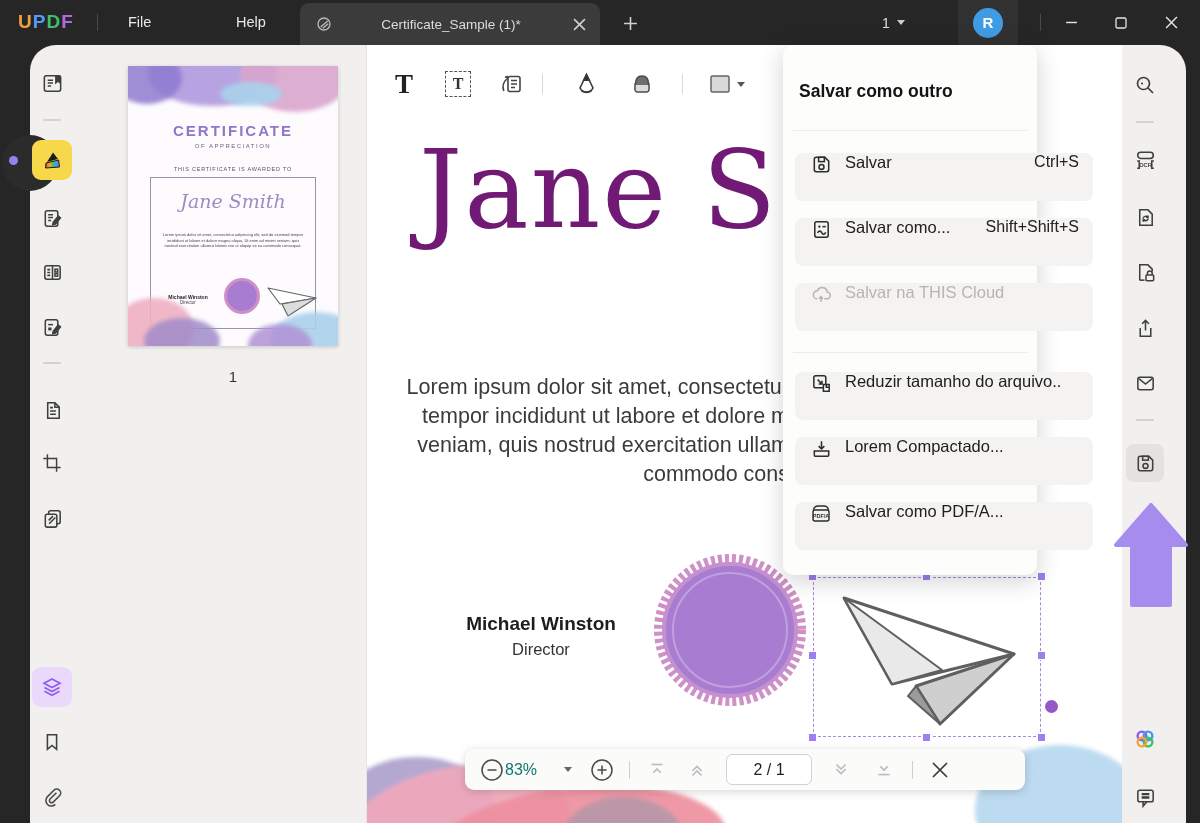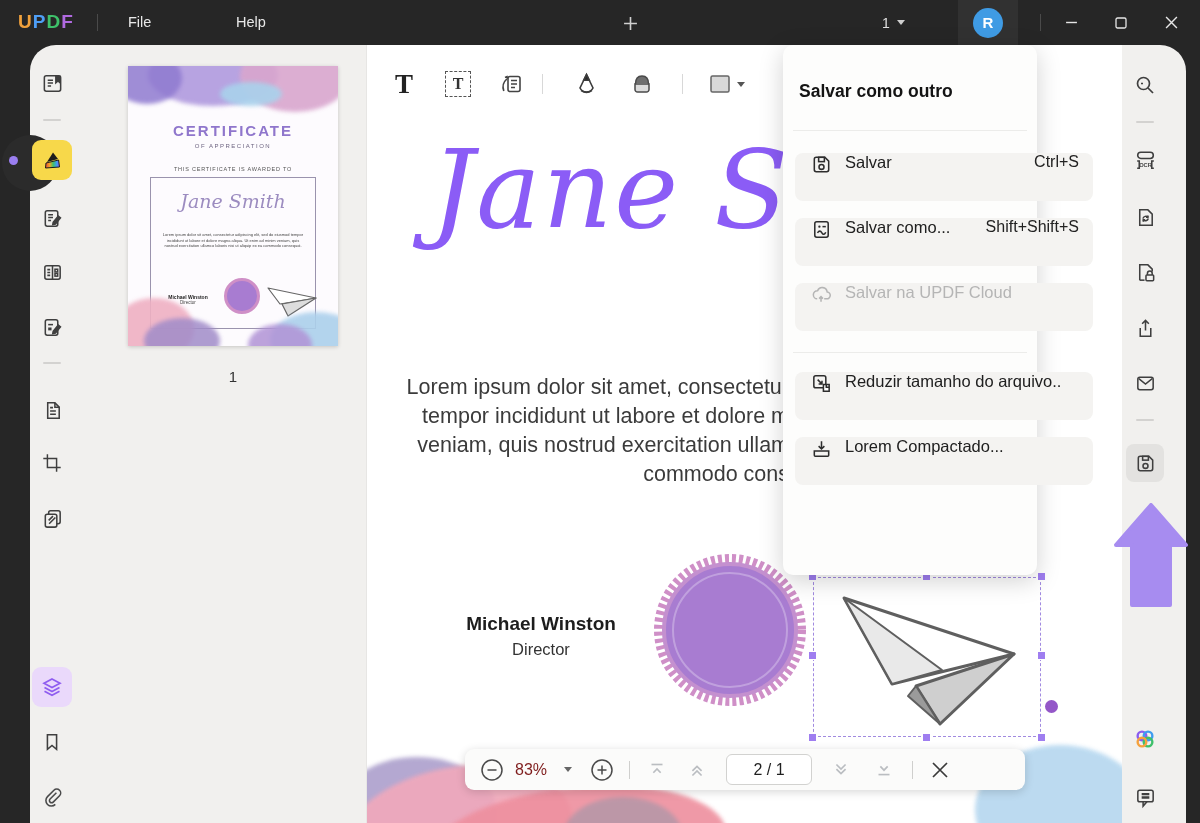--- a/index.html
+++ b/index.html
@@ -39,21 +39,21 @@
   
   .thumb-card { position:absolute; left:128px; top:66px; width:210px; height:280px; background:#fdfbfe; box-shadow:0 1px 4px rgba(0,0,0,.18); overflow:hidden; }
   .blob { position:absolute; border-radius:50%; filter:blur(2px); }
   .t-center { position:absolute; left:0; right:0; text-align:center; }
   .thumb-num { position:absolute; left:128px; top:368px; width:210px; text-align:center; font-size:15px; color:#333; }
 
   
   .canvas { position:absolute; left:366px; top:45px; width:756px; height:778px; background:#ffffff; overflow:hidden; border-left:1px solid #e7e6e4; }
   .ctool { position:absolute; top:66px; width:36px; height:36px; display:flex; align-items:center; justify-content:center; }
   .ctool-sep { position:absolute; top:74px; width:1px; height:20px; background:#d8d8d8; }
-  .signature { position:absolute; left:52px; top:82px; font-family:"DejaVu Serif", serif; font-style:italic; font-size:108px; color:#8b5cf6; white-space:nowrap; letter-spacing:2px;margin-left:12px; }
+  .signature { position:absolute; left:52px; top:82px; font-family:"DejaVu Serif", serif; font-size:108px; color:#701a75; white-space:nowrap; letter-spacing:2px; }
   .sig-s { margin-left:34px; }
   .lorem { position:absolute; left:4px; top:328px; width:418px; text-align:right; font-size:21.5px; line-height:29px; color:#3b3b3b; white-space:nowrap; }
   .signer { position:absolute; left:64px; top:568px; width:220px; text-align:center; }
   .signer-name { font-size:19px; font-weight:bold; color:#1d1d1d; }
   .signer-title { font-size:16.5px; color:#333; margin-top:5px; }
   .sel-box { position:absolute; left:446px; top:532px; width:228px; height:160px; border:1.5px dashed #a18ae0; }
   .handle { position:absolute; width:9px; height:9px; background:#9f7ef0; border:1px solid #fff; }
 
   
   .dropdown { position:absolute; left:783px; top:45px; width:254px; height:530px; background:#fdfdfc; border-radius:10px; box-shadow:0 6px 24px rgba(0,0,0,.18); z-index:30; }
@@ -64,35 +64,49 @@
   .dd-label { font-size:16.5px; color:#202020; flex:1; white-space:nowrap; }
   .dd-sc { font-size:16px; color:#222; margin-right:14px; white-space:nowrap; }
   .dd-item.disabled .dd-label { color:#b5b5b5; }
 
   
   .uparrow { position:absolute; left:1114px; top:503px; z-index:5; }
 
   
   .zoombar { position:absolute; left:465px; top:749px; width:560px; height:41px; background:#fbfbfa; border-radius:9px; box-shadow:0 2px 10px rgba(0,0,0,.16); display:flex; align-items:center; z-index:20; }
   .zb { display:flex; align-items:center; justify-content:center; }
-  .zoom-label { font-size:16px; color:#7f1d1d; width:52px; text-align:center; }
+  .zoom-label { font-size:16px; color:#0f766e; width:52px; }
   .pagebox { width:86px; height:31px; background:#fff; border:1px solid #d2d2d0; border-radius:6px; font-size:16px; color:#1f1f1f; display:flex; align-items:center; justify-content:center; }
   .zb-sep { width:1px; height:18px; background:#cfcfcd; }
 </style>
 </head>
 <body>
 
 <div class="titlebar">
   <div class="logo">
     <span>U</span><span>P</span><span>D</span><span>F</span>
   </div>
   <div class="tb-sep" style="left:97px"></div>
   <div class="menu" style="left:114px">File</div>
   <div class="menu" style="left:222px">Help</div>
 
+  <div class="tab">
+    <span style="margin-left:14px">
+      <svg width="20" height="20" viewBox="0 0 24 24" fill="none" stroke="#b9b9b9" stroke-width="1.6">
+          <circle cx="12" cy="12" r="7.2"></circle>
+          <path d="M8 15.5l8.5-7M10.5 17l6.5-5.2"></path>
+        </svg>
+    </span>
+    <span class="tab-title">Certificate_Sample (1)*</span>
+    <span class="tab-close">
+      <svg width="13" height="13" viewBox="0 0 12 12" stroke="#cfcfcf" stroke-width="1.5">
+          <path d="M1 1l10 10M11 1L1 11"></path>
+        </svg>
+    </span>
+  </div>
   <div class="newtab">
     <svg width="15" height="15" viewBox="0 0 14 14" stroke="#d0d0d0" stroke-width="1.5">
         <path d="M7 1v12M1 7h12"></path>
       </svg>
   </div>
 
   <div class="tabcount">
     <span>1</span>
     <span class="caret-down"></span>
   </div>
@@ -354,21 +368,21 @@
     <span class="dd-sc">Shift+Shift+S</span>
   </div>
 
   <div class="dd-item disabled" style="top:238px;">
     <span class="dd-ic">
       <svg width="23" height="23" viewBox="0 0 24 24" fill="none" stroke="#b5b5b5" stroke-width="1.6">
           <path d="M7.5 16.5a4.2 4.2 0 01.4-8.4 5.2 5.2 0 0110 1.2 3.6 3.6 0 01-.8 7.2h-2.3"></path>
           <path d="M11.5 19.5v-5M9.5 16.3l2-2 2 2"></path>
         </svg>
     </span>
-    <span class="dd-label">Salvar na UPDF Cloud</span>
+    <span class="dd-label">Salvar na THIS Cloud</span>
     <span class="dd-sc"></span>
   </div>
 
   <div class="dd-div" style="top:307px;"></div>
 
   <div class="dd-item" style="top:327px;">
     <span class="dd-ic">
       <svg width="23" height="23" viewBox="0 0 24 24" fill="none" stroke="#2d2d2d" stroke-width="1.6">
           <rect x="4" y="4" width="12.5" height="12.5" rx="2"></rect>
           <path d="M8 8l4.5 4.5M12.5 9v3.5H9"></path>
@@ -384,20 +398,31 @@
     <span class="dd-ic">
       <svg width="23" height="23" viewBox="0 0 24 24" fill="none" stroke="#2d2d2d" stroke-width="1.6">
           <path d="M4.5 14.5h15V19a1 1 0 01-1 1h-13a1 1 0 01-1-1z"></path>
           <path d="M12 4.5v7.5M9 9.5l3 3 3-3"></path>
         </svg>
     </span>
     <span class="dd-label">Lorem Compactado...</span>
     <span class="dd-sc"></span>
   </div>
 
+  <div class="dd-item" style="top:457px;">
+    <span class="dd-ic">
+      <svg width="24" height="24" viewBox="0 0 24 24" fill="none" stroke="#2d2d2d" stroke-width="1.4">
+          <path d="M4.5 8c.5-2.5 2-4 4.5-4h6c2.5 0 4 1.5 4.5 4"></path>
+          <rect x="4" y="8" width="16" height="11" rx="2"></rect>
+          <text x="12" y="16" text-anchor="middle" font-size="5.5" font-family="Liberation Sans, sans-serif" fill="#2d2d2d" stroke="none" font-weight="bold">PDF/A</text>
+        </svg>
+    </span>
+    <span class="dd-label">Salvar como PDF/A...</span>
+    <span class="dd-sc"></span>
+  </div>
 </div>
 
 <div class="railbtn" style="left:1126px; top:66px;">
   <svg width="24" height="24" viewBox="0 0 24 24" fill="none" stroke="#3f3f3f" stroke-width="1.7">
       <circle cx="10.5" cy="10.5" r="6"></circle>
       <path d="M15 15l5 5"></path>
       <path d="M8 10.5h2" stroke-width="1.4"></path>
     </svg>
 </div>
 <div class="rail-div" style="left:1136px; top:121px;"></div>

